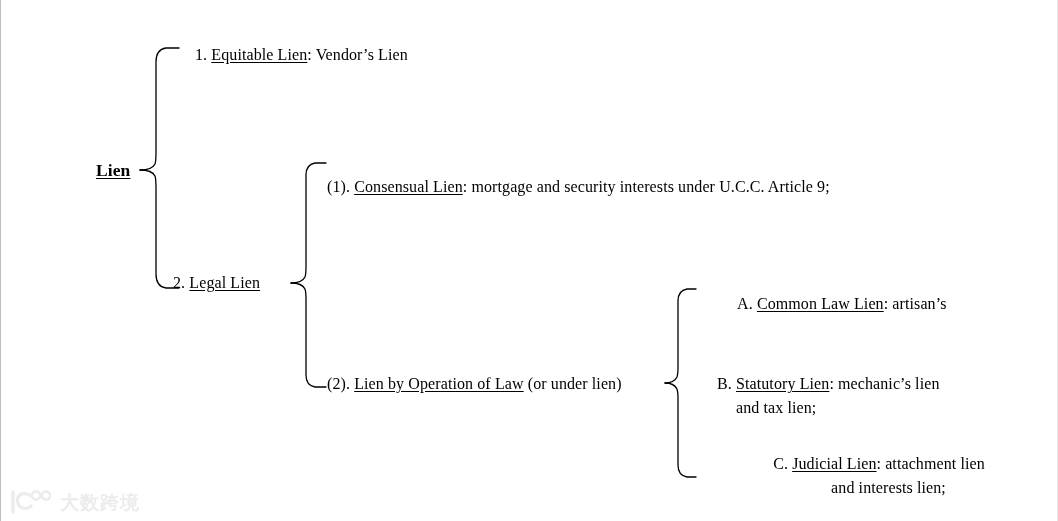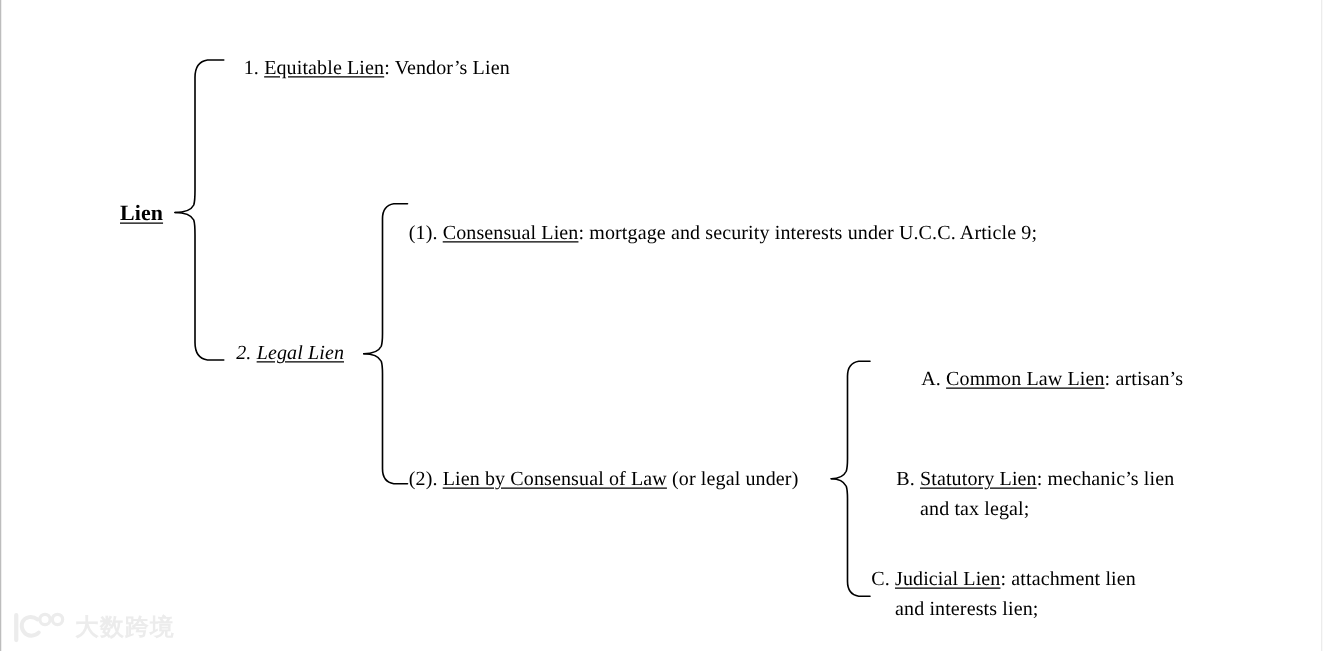--- a/index.html
+++ b/index.html
@@ -93,49 +93,49 @@
     <svg width="40" height="255" viewBox="0 0 40 255">
       <path d="M1,130 C10,130 14,128 16,124 C17,121 17,117 17,112 L17,22
                C17,14 20,9 27,8 L40,8" fill="none" stroke="#000000" stroke-width="1.3" stroke-linecap="round"></path>
       <path d="M1,130 C10,130 14,132 16,136 C17,139 17,143 17,148 L17,234
                C17,242 20,247 27,248 L40,248" fill="none" stroke="#000000" stroke-width="1.3" stroke-linecap="round"></path>
     </svg>
   </div>
 
   <div class="node" style="left:194px; top:43px;"><span>1.</span> <span class="u">Equitable Lien</span><span>: Vendor’s Lien</span></div>
 
-  <div class="node" style="left:188px; top:271px;font-style:italic;"><span>2.</span> <span class="u">Legal Lien</span><span></span></div>
+  <div class="node" style="left:172px; top:271px;"><span>2.</span> <span class="u">Legal Lien</span><span></span></div>
 
   <div class="brace" style="left:289px; top:155px;">
     <svg width="36" height="240" viewBox="0 0 36 240">
       <path d="M1,128 C8,128 13,126 15,122 C16,119 16,116 16,112 L16,20
                C16,13 19,9 25,8 L36,8" fill="none" stroke="#000000" stroke-width="1.3" stroke-linecap="round"></path>
       <path d="M1,128 C8,128 13,130 15,134 C16,137 16,140 16,144 L16,220
                C16,227 19,231 25,232 L36,232" fill="none" stroke="#000000" stroke-width="1.3" stroke-linecap="round"></path>
     </svg>
   </div>
 
   <div class="node" style="left:326px; top:143px;margin-top:32px;"><span>(1).</span> <span class="u">Consensual Lien</span><span>: mortgage and security interests under U.C.C. Article 9;</span></div>
 
-  <div class="node" style="left:326px; top:372px;"><span>(2).</span> <span class="u">Lien by Consensual of Law</span><span> (or legal under)</span></div>
+  <div class="node" style="left:326px; top:372px;"><span>(2).</span> <span class="u">Lien by Operation of Law</span><span> (or under lien)</span></div>
 
   <div class="brace" style="left:663px; top:283px;">
     <svg width="32" height="200" viewBox="0 0 32 200">
       <path d="M1,100 C7,100 11,98 13,94 C14,91 14,88 14,84 L14,18
                C14,11 17,7 23,6 L32,6" fill="none" stroke="#000000" stroke-width="1.3" stroke-linecap="round"></path>
       <path d="M1,100 C7,100 11,102 13,106 C14,109 14,112 14,116 L14,182
                C14,189 17,193 23,194 L32,194" fill="none" stroke="#000000" stroke-width="1.3" stroke-linecap="round"></path>
     </svg>
   </div>
 
   <div class="node wrap-node" style="left:736px; top:292px;"><span>A.</span> <span class="u">Common Law Lien</span><span>: artisan’s</span></div>
 
-  <div class="node wrap-node" style="left:716px; top:372px;"><span>B.</span> <span class="u">Statutory Lien</span><span>: mechanic’s lien</span><span class="l2">and tax legal;</span></div>
+  <div class="node wrap-node" style="left:716px; top:372px;"><span>B.</span> <span class="u">Statutory Lien</span><span>: mechanic’s lien</span><span class="l2">and tax lien;</span></div>
 
-  <div class="node wrap-node" style="left:696px; top:452px;"><span>C.</span> <span class="u">Judicial Lien</span><span>: attachment lien</span><span class="l2">and interests lien;</span></div>
+  <div class="node wrap-node" style="left:728px; top:452px;text-align:center;"><span>C.</span> <span class="u">Judicial Lien</span><span>: attachment lien</span><span class="l2">and interests lien;</span></div>
 
   <div id="watermark">
     <div class="wm-logo">
       <svg width="44" height="26" viewBox="0 0 44 26">
         <path d="M4,3 L4,23" stroke="#ececec" stroke-width="3.4" stroke-linecap="round" fill="none"></path>
         <path d="M21,6.5 C17,3.5 11,4 9,8.5 C7,13.5 10.5,19.5 16,19.5 C18.5,19.5 20.5,18.6 22,17" stroke="#ececec" stroke-width="3.2" fill="none" stroke-linecap="round"></path>
         <circle cx="27" cy="6.5" r="4.1" fill="none" stroke="#ececec" stroke-width="2.6"></circle>
         <circle cx="37" cy="6.5" r="4.1" fill="none" stroke="#ececec" stroke-width="2.6"></circle>
       </svg>
     </div>

